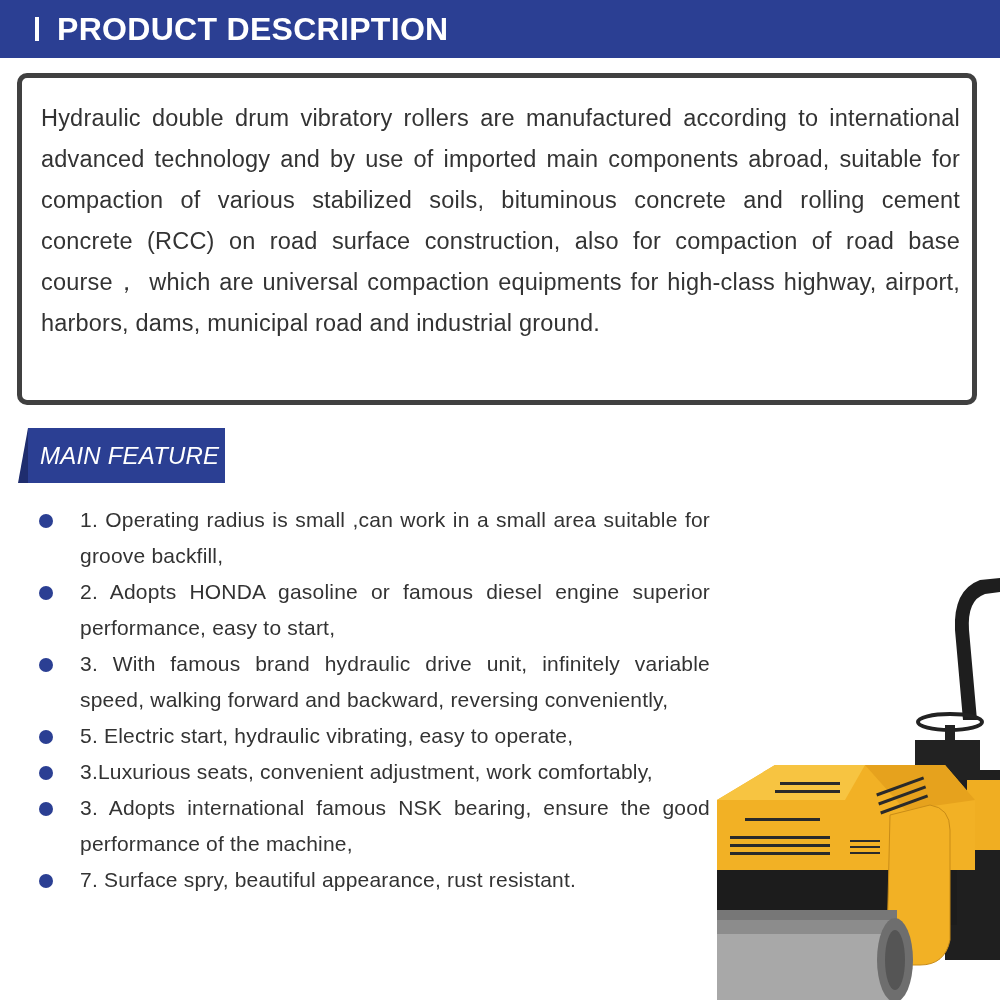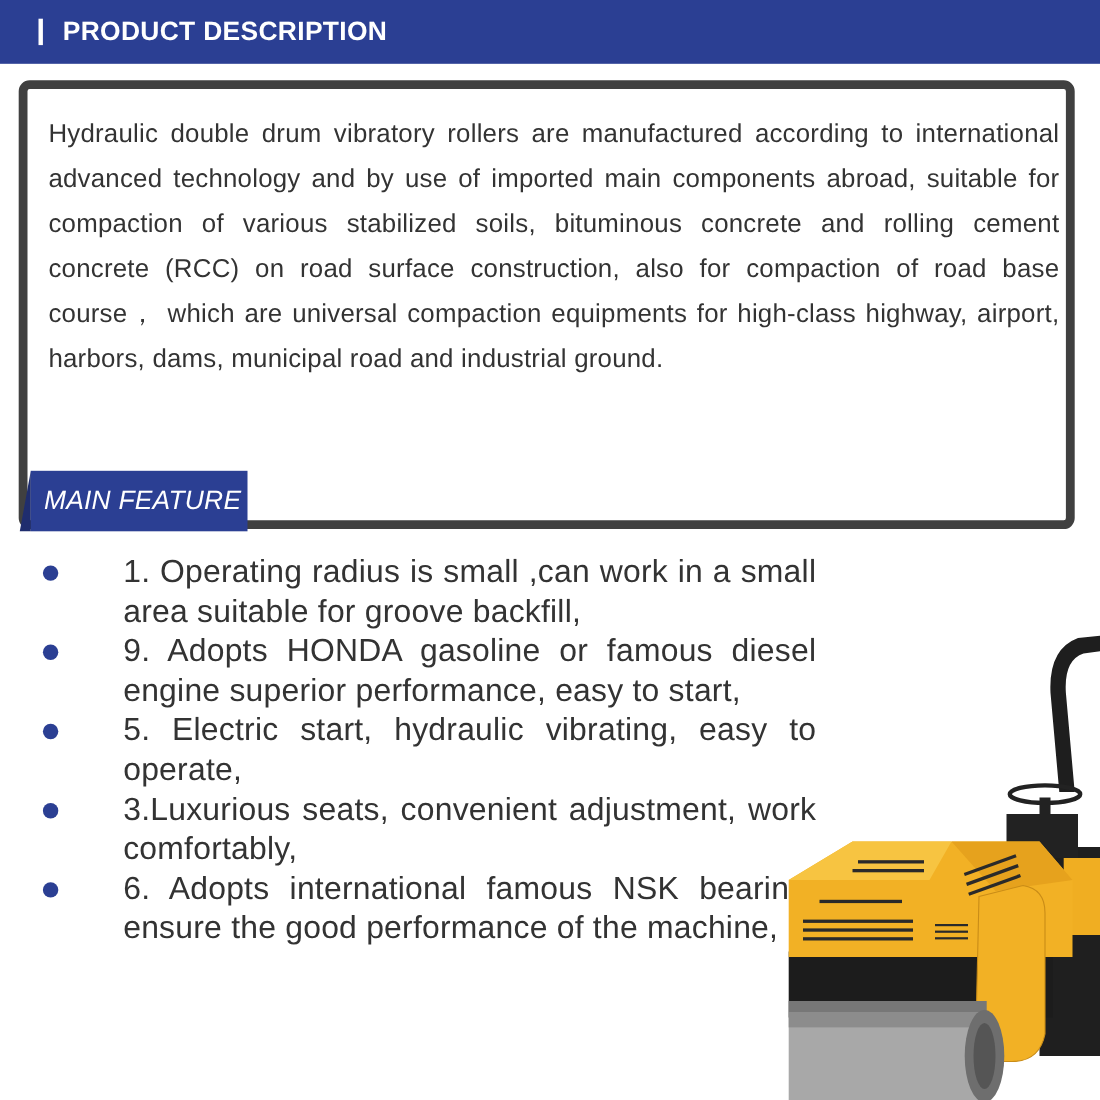--- a/index.html
+++ b/index.html
@@ -1,27 +1,27 @@
 <!DOCTYPE html>
 <html><head>
 <meta charset="utf-8">
 <style>
   html,body{margin:0;padding:0;}
   body{width:1000px;height:1000px;background:#ffffff;position:relative;overflow:hidden;font-family:"Liberation Sans","DejaVu Sans",sans-serif;color:#333;}
   .header{position:absolute;left:0;top:0;width:1000px;height:58px;background:#2b3f93;}
   .header-bar{position:absolute;left:35px;top:17px;width:4px;height:24px;background:#ffffff;}
-  .header-title{position:absolute;left:57px;top:13px;color:#ffffff;font-size:24px;font-weight:bold;letter-spacing:0.3px;line-height:32px;}
-  .desc-box{position:absolute;left:17px;top:73px;width:960px;height:408px;box-sizing:border-box;border:8px solid #404040;border-radius:10px;background:#fff;}
+  .header-title{position:absolute;left:57px;top:13px;color:#ffffff;font-size:32px;font-weight:bold;letter-spacing:0.3px;line-height:32px;}
+  .desc-box{position:absolute;left:17px;top:73px;width:960px;height:332px;box-sizing:border-box;border:5px solid #404040;border-radius:10px;background:#fff;}
   .desc-text{position:absolute;left:19px;top:20px;width:919px;font-size:23.5px;line-height:41px;color:#333333;text-align:justify;text-align-last:left;letter-spacing:0.2px;}
   .feature-tag{position:absolute;left:18px;top:428px;width:207px;height:55px;}
   .feature-tag .slant{position:absolute;left:0;top:0;width:0;height:0;border-bottom:55px solid #1f2d6e;border-left:10px solid transparent;}
   .feature-tag .body{position:absolute;left:10px;top:0;width:197px;height:55px;background:#2b3f93;}
   .feature-tag .label{position:absolute;left:22px;top:13px;color:#ffffff;font-size:24px;line-height:30px;letter-spacing:0.2px;font-style:italic;}
   .features{position:absolute;left:0;top:502px;width:720px;}
-  .feat{position:relative;padding-left:112px;width:630px;font-size:29px;line-height:36px;color:#333333;text-align:justify;text-align-last:left;letter-spacing:0.2px;}
+  .feat{position:relative;padding-left:80px;width:630px;font-size:21px;line-height:36px;color:#333333;text-align:justify;text-align-last:left;letter-spacing:0.2px;}
   .bullet{position:absolute;left:39px;top:12px;width:14px;height:14px;border-radius:50%;background:#2b3f93;}
   .roller{position:absolute;left:705px;top:570px;width:295px;height:430px;}
 </style>
 </head>
 <body>
 
 <div class="header">
   <div class="header-bar"></div>
   <div class="header-title">PRODUCT DESCRIPTION</div>
 </div>
@@ -36,33 +36,41 @@
   <div class="label">MAIN FEATURE</div>
 </div>
 
 <div class="features">
   <div class="feat">
     <span class="bullet"></span>
     <span>1. Operating radius is small ,can work in a small area suitable for groove backfill,</span>
   </div>
   <div class="feat">
     <span class="bullet"></span>
-    <span>9. Adopts HONDA gasoline or famous diesel engine superior performance, easy to start,</span>
+    <span>2. Adopts HONDA gasoline or famous diesel engine superior performance, easy to start,</span>
+  </div>
+  <div class="feat">
+    <span class="bullet"></span>
+    <span>3. With famous brand hydraulic drive unit, infinitely variable speed, walking forward and backward, reversing conveniently,</span>
   </div>
   <div class="feat">
     <span class="bullet"></span>
     <span>5. Electric start, hydraulic vibrating, easy to operate,</span>
   </div>
   <div class="feat">
     <span class="bullet"></span>
     <span>3.Luxurious seats, convenient adjustment, work comfortably,</span>
   </div>
   <div class="feat">
     <span class="bullet"></span>
-    <span>6. Adopts international famous NSK bearing, ensure the good performance of the machine,</span>
+    <span>3. Adopts international famous NSK bearing, ensure the good performance of the machine,</span>
+  </div>
+  <div class="feat">
+    <span class="bullet"></span>
+    <span>7. Surface spry, beautiful appearance, rust resistant.</span>
   </div>
 </div>
 
 <div class="roller">
   <svg width="295" height="430" viewBox="0 0 295 430" xmlns="http://www.w3.org/2000/svg">
 
     <path d="M258 150 L250 60 Q248 20 275 10 L295 8 L295 22 L280 24 Q262 30 264 60 L272 150 Z" fill="#1e1e1e"></path>
 
     <rect x="240" y="200" width="55" height="190" fill="#1f1f1f"></rect>
     <rect x="262" y="210" width="33" height="70" fill="#f0ae22"></rect>

